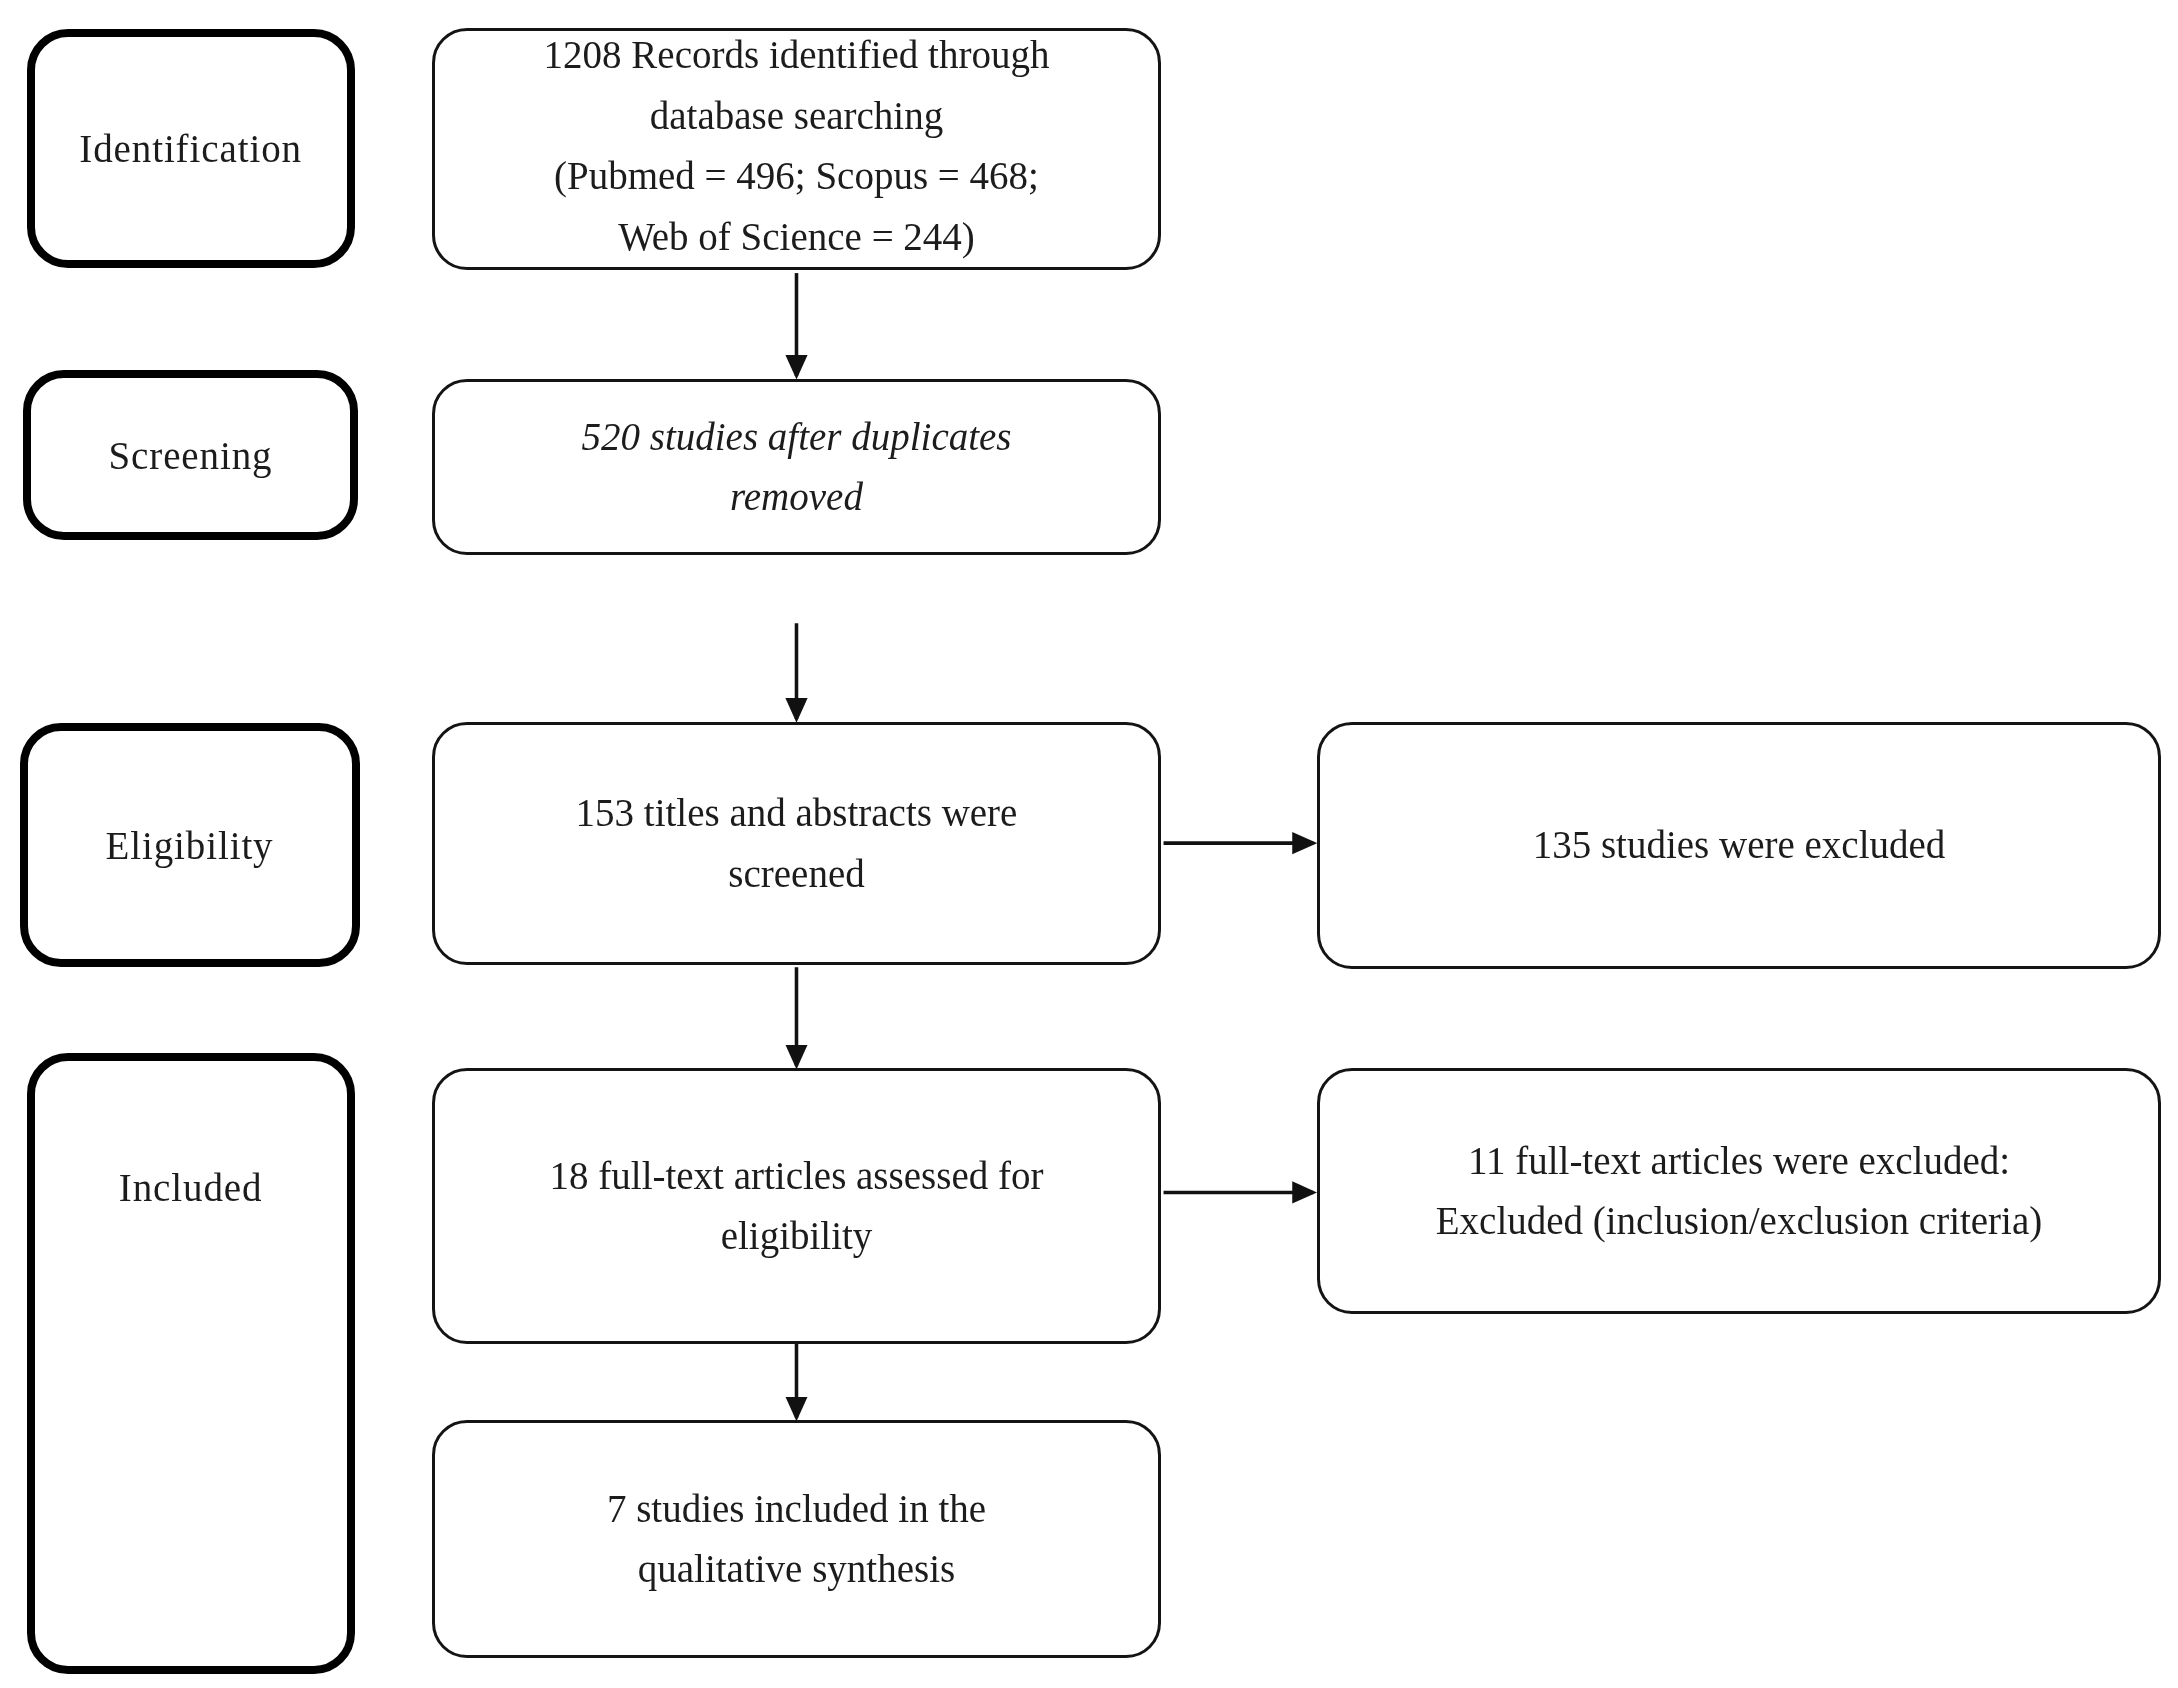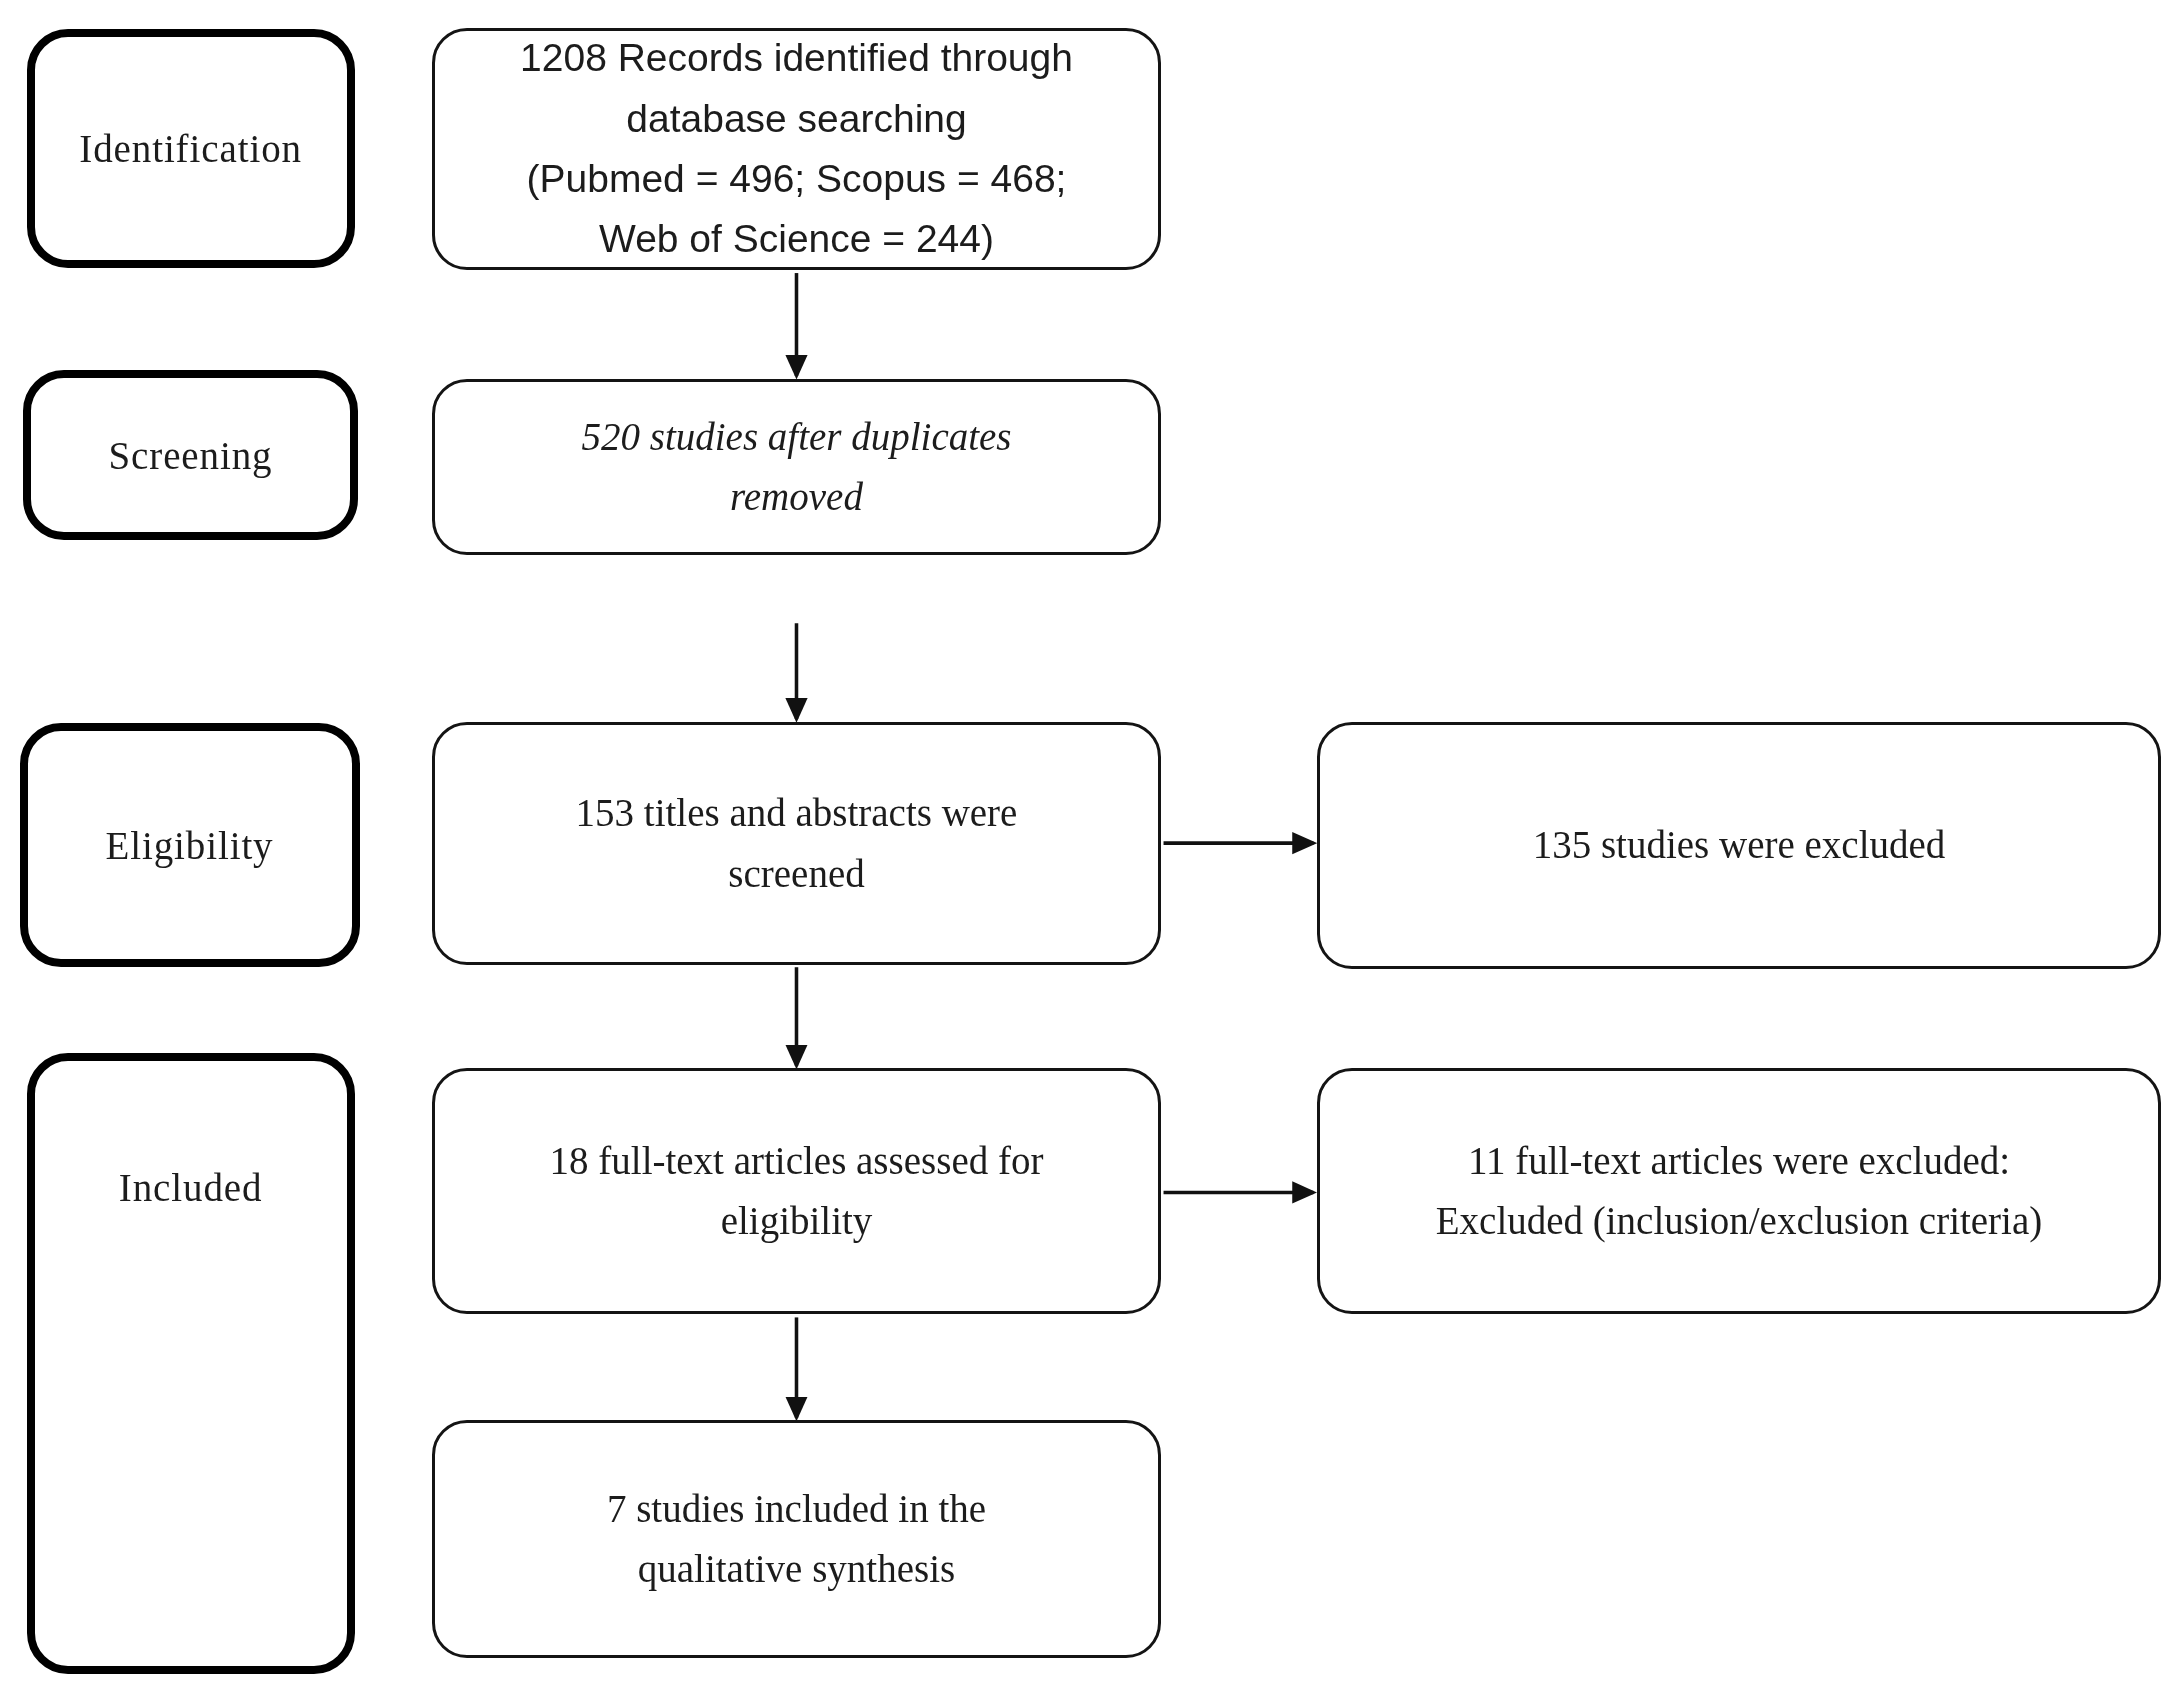--- a/index.html
+++ b/index.html
@@ -32,37 +32,38 @@
     border-radius: 35px;
     font-size: 39px;
     line-height: 1.55;
     z-index: 2;
   }
   .box-text {
     white-space: pre-line;
     padding: 0 25px;
   }
   .sans {
-    font-family: Liberation Sans, sans-serif;
+    font-family: Liberation Serif, serif;
+    align-items: flex-end;
   }
   
   #stage-included { align-items: flex-start; }
   #stage-included .box-text { padding-top: 104px; }
 
   
   #stage-identification { left: 26.6px;  top: 29px;   width: 328px; height: 239px; }
   #stage-screening      { left: 23px;  top: 370px;  width: 335px; height: 170px; }
   #stage-eligibility    { left: 19.5px;  top: 723px;  width: 340px; height: 244px; }
   #stage-included       { left: 26.6px;  top: 1053px; width: 328px; height: 621px; }
 
   
   #flow-records   { left: 432px; top: 28px;   width: 729px; height: 242px; }
   #flow-dedup     { left: 432px; top: 379px;  width: 729px; height: 176px; font-style: italic; }
   #flow-screened  { left: 432px; top: 722px;  width: 729px; height: 243px; text-align: center; }
-  #flow-fulltext  { left: 432px; top: 1068px; width: 729px; height: 246px; }
+  #flow-fulltext  { left: 432px; top: 1068px; width: 729px; height: 276px; }
   #flow-included  { left: 432px; top: 1420px; width: 729px; height: 238px; }
 
   
   #excl-screened  { left: 1317px; top: 722px;  width: 844px; height: 247px; font-family: Liberation Serif, serif; }
   #excl-fulltext  { left: 1317px; top: 1068px; width: 844px; height: 246px; }
 
   svg.arrows {
     position: absolute;
     left: 0; top: 0;
     width: 2179px; height: 1688px;

